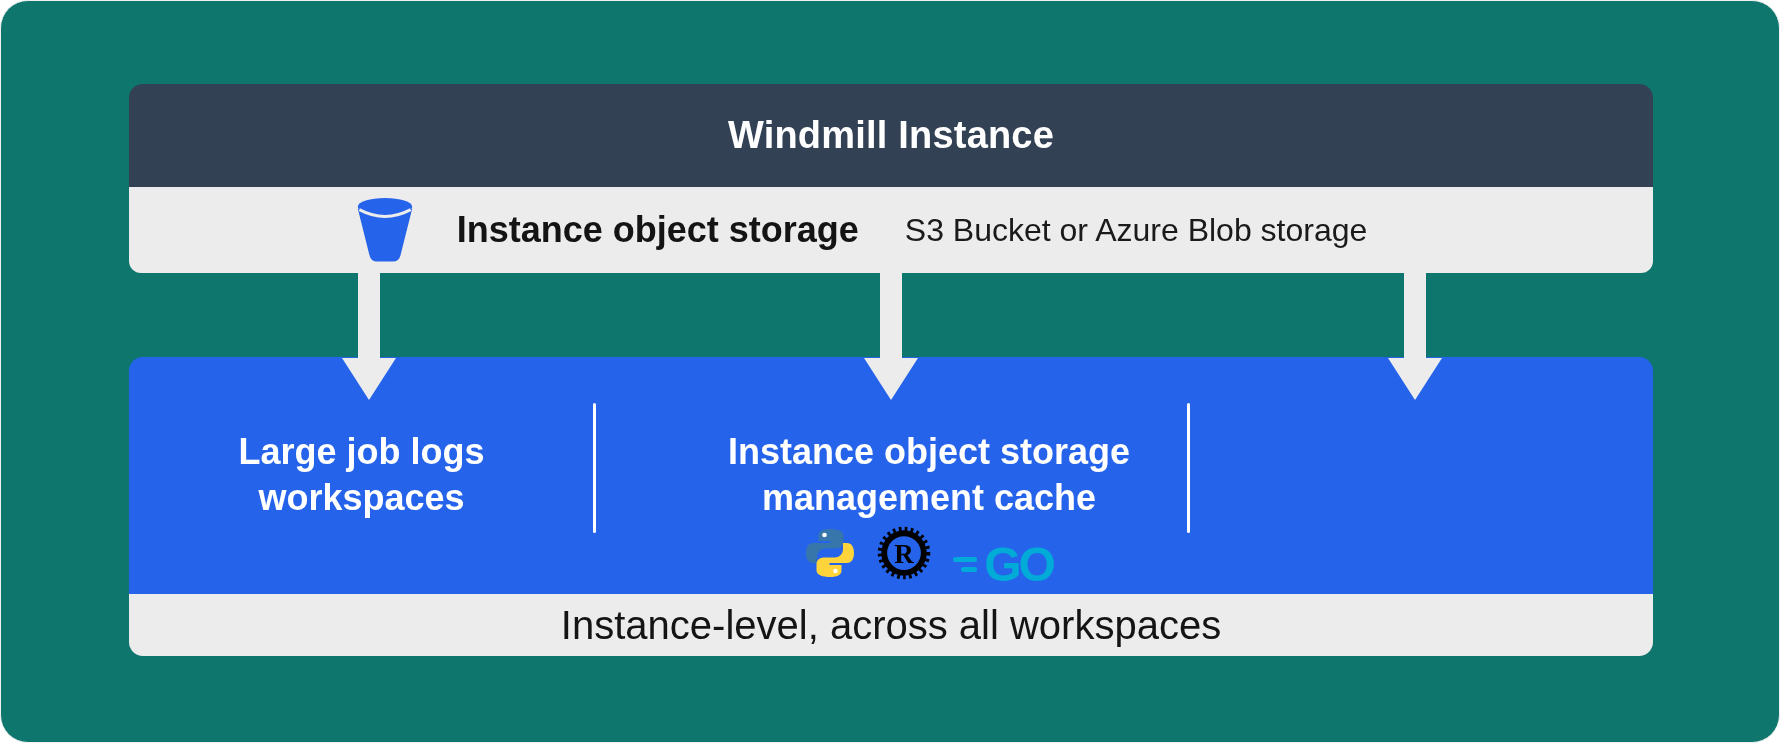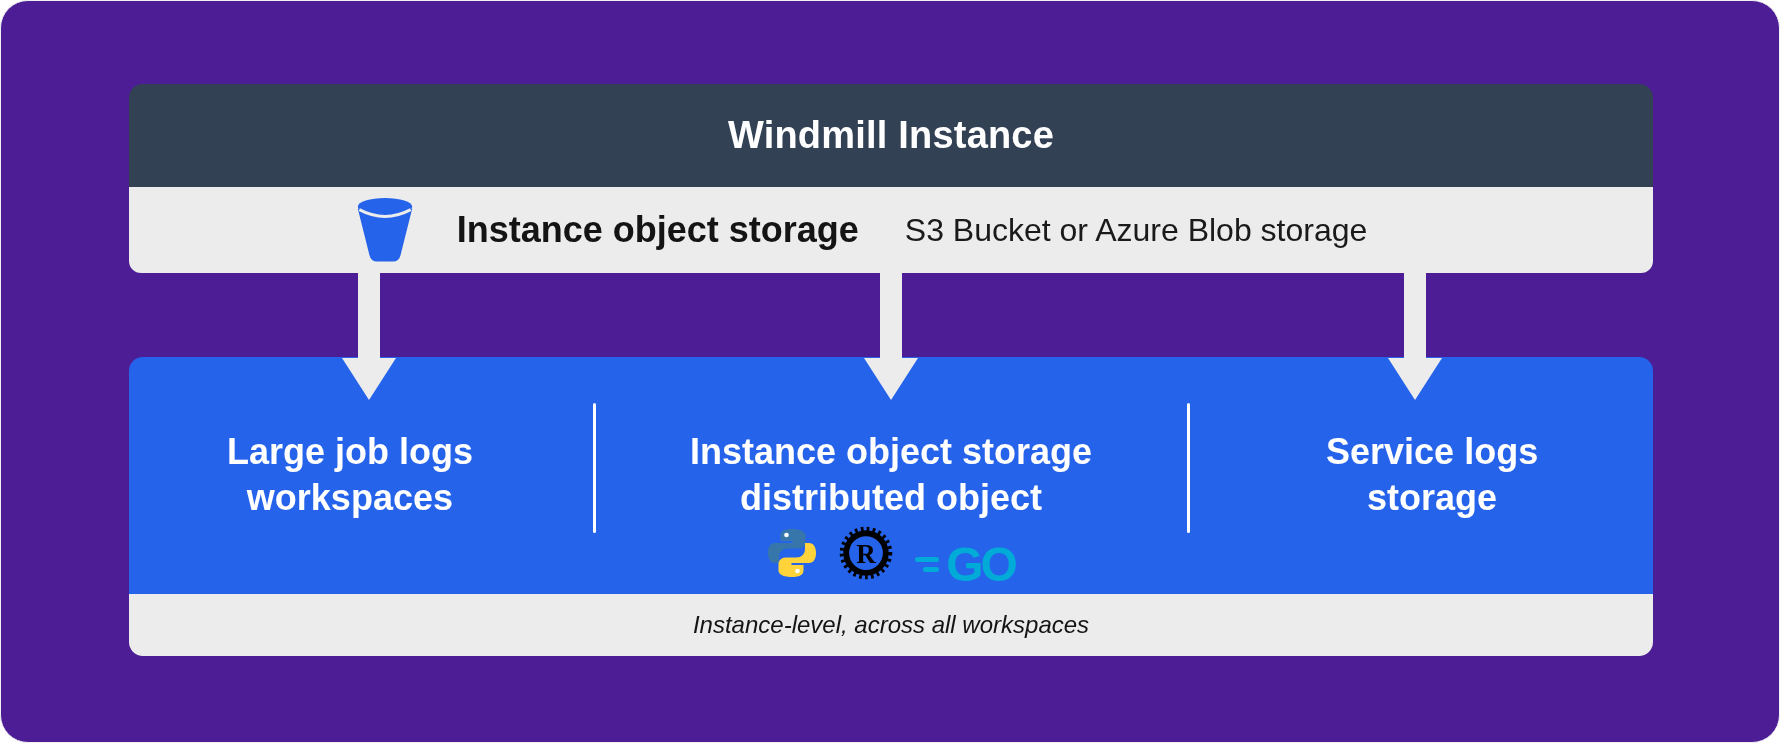--- a/index.html
+++ b/index.html
@@ -1,18 +1,18 @@
 <!DOCTYPE html>
 <html><head>
 <meta charset="utf-8">
 <style>
   html,body{margin:0;padding:0;background:#fff;}
   body{font-family:"Liberation Sans","DejaVu Sans",sans-serif;-webkit-font-smoothing:antialiased;}
   .canvas{
-    position:relative;width:1780px;height:743px;background:#4c1d95;
+    position:relative;width:1780px;height:743px;background:#0f766e;
     border-radius:28px;border:1px solid #f0f0f0;box-sizing:border-box;overflow:hidden;
   }
   .stack{position:absolute;left:128px;top:83px;width:1524px;}
 
   
   .header{
     height:103px;background:#334155;border-radius:14px 14px 0 0;
     display:flex;align-items:center;justify-content:center;
   }
   .header .title{color:#ffffff;font-size:38px;font-weight:bold;letter-spacing:.2px;}
@@ -61,21 +61,21 @@
   .speedlines span{display:block;height:5px;background:#00ACD7;border-radius:3px;}
   .speedlines .s1{width:24px;}
   .speedlines .s2{width:16px;}
   .go-text{color:#00ACD7;font-size:48px;font-weight:bold;letter-spacing:-3px;line-height:1;}
 
   
   .footer-bar{
     height:62px;background:#ececec;border-radius:0 0 14px 14px;
     display:flex;align-items:center;justify-content:center;
   }
-  .footer-label{font-size:24px;color:#141414;white-space:nowrap;font-style:italic;}
+  .footer-label{font-size:40px;color:#141414;white-space:nowrap;}
 </style>
 </head>
 <body>
 
 <div class="canvas">
   <div class="stack">
 
     <div class="header">
       <div class="title">Windmill Instance</div>
     </div>
@@ -110,21 +110,21 @@
       <div class="section left">
         <div class="section-title">
           <div>Large job logs</div>
           <div>workspaces</div>
         </div>
       </div>
 
       <div class="section middle">
         <div class="section-title">
           <div>Instance object storage</div>
-          <div>distributed object</div>
+          <div>management cache</div>
         </div>
         <div class="langs">
 
           <svg class="python-svg" viewBox="0 0 100 100" aria-hidden="true">
             <path fill="#3776AB" d="M50 2 C36 2 27 6 27 15 L27 26 L51 26 L51 30 L16 30 C7 30 2 38 2 50 C2 62 7 70 16 70 L24 70 L24 58 C24 48 32 41 41 41 L63 41 C71 41 77 35 77 27 L77 15 C77 6 64 2 50 2 Z"></path>
             <path fill="#FFD43B" d="M50 98 C64 98 73 94 73 85 L73 74 L49 74 L49 70 L84 70 C93 70 98 62 98 50 C98 38 93 30 84 30 L76 30 L76 42 C76 52 68 59 59 59 L37 59 C29 59 23 65 23 73 L23 85 C23 94 36 98 50 98 Z"></path>
             <circle cx="39" cy="14" r="4.6" fill="#ffffff"></circle>
             <circle cx="61" cy="86" r="4.6" fill="#ffffff"></circle>
           </svg>
 
@@ -138,26 +138,20 @@
             <div class="speedlines">
                 <span class="s1"></span>
                 <span class="s2"></span>
               </div>
             <span class="go-text">GO</span>
           </div>
 
         </div>
       </div>
 
-      <div class="section right">
-        <div class="section-title">
-          <div>Service logs</div>
-          <div>storage</div>
-        </div>
-      </div>
 
       <div class="divider divider-1"></div>
       <div class="divider divider-2"></div>
     </div>
 
     <div class="footer-bar">
       <div class="footer-label">Instance-level, across all workspaces</div>
     </div>
 
   </div>

